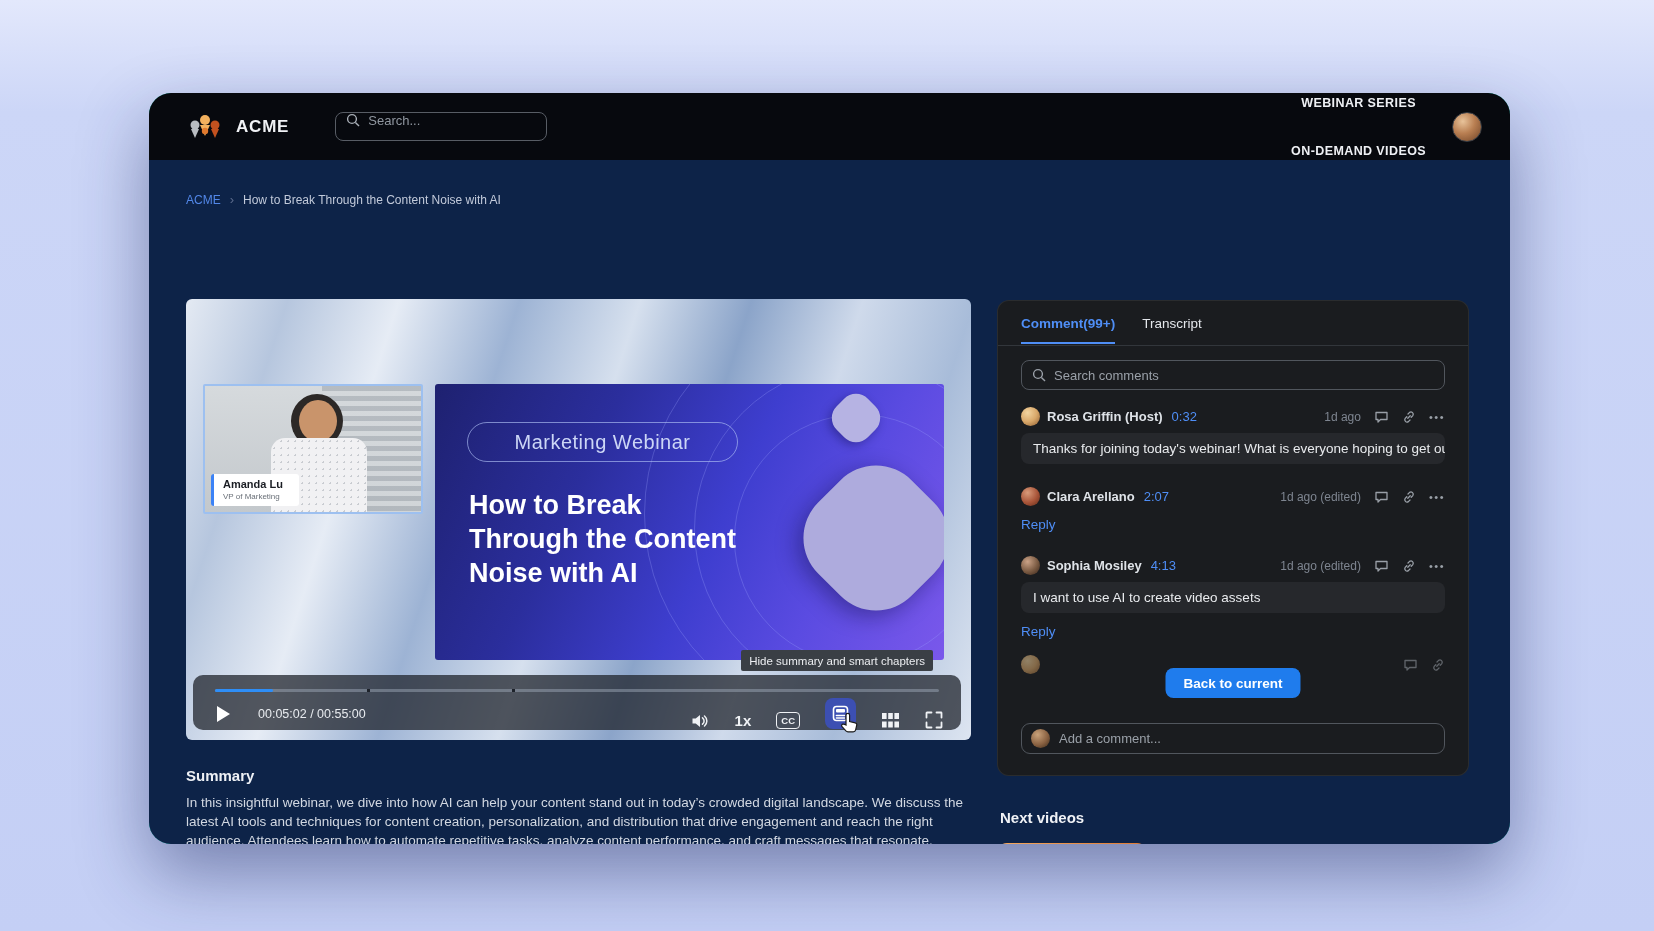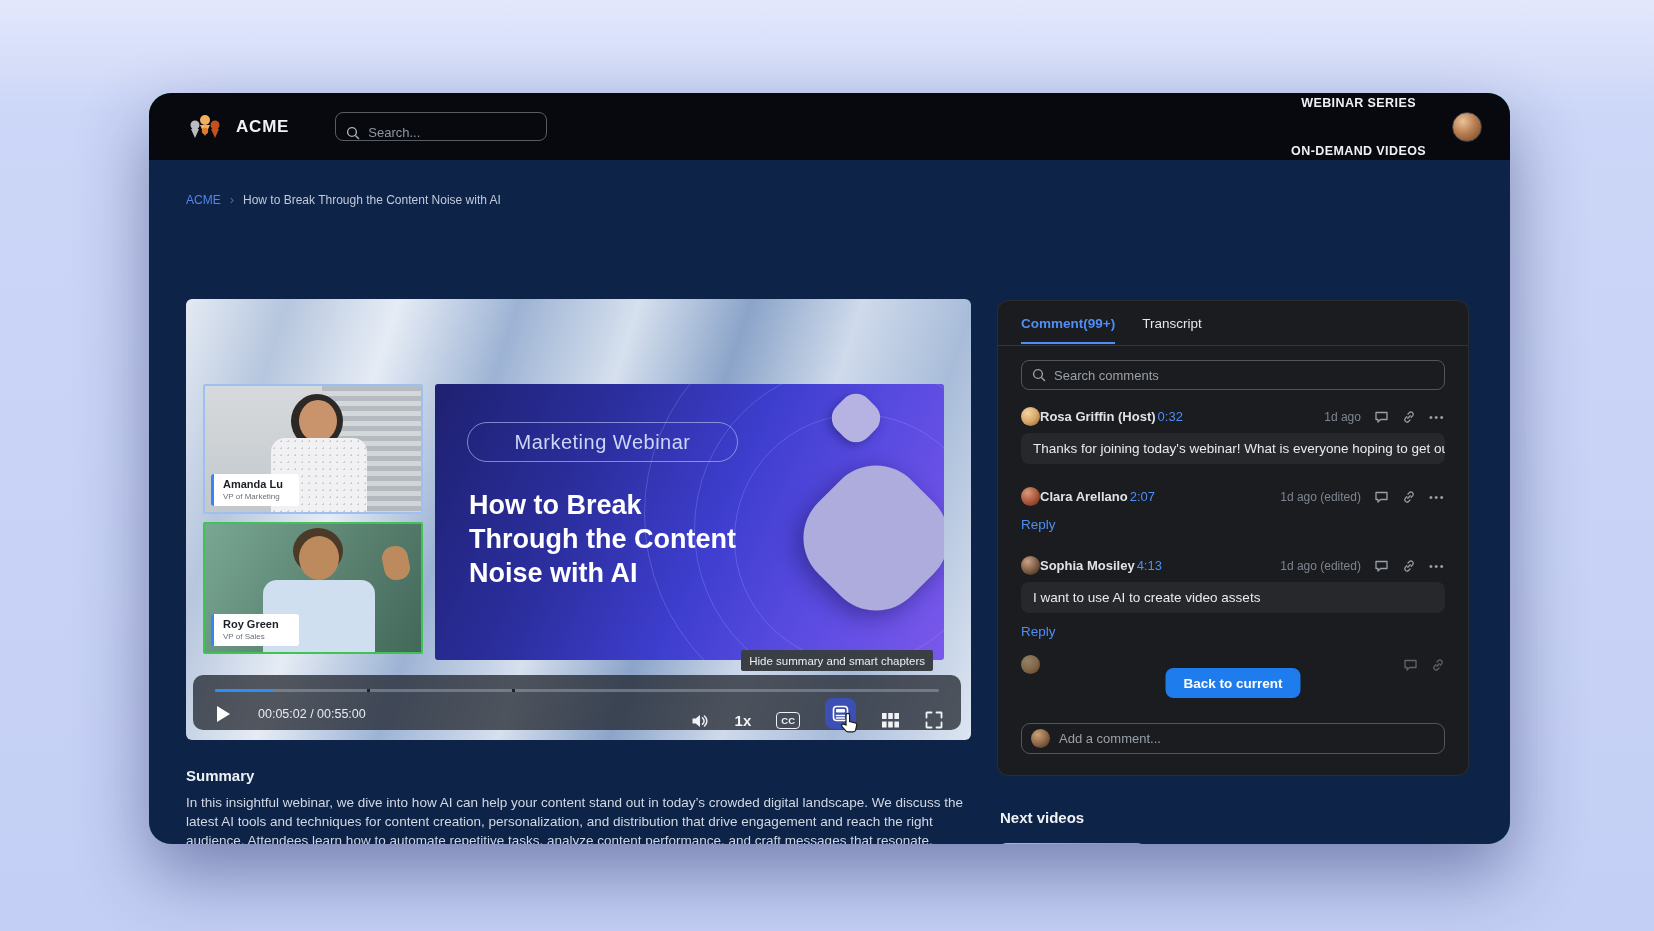--- a/index.html
+++ b/index.html
@@ -19,21 +19,21 @@
 
   
   .topnav {
     position:absolute; left:0; top:0; right:0; height:67px; background:#07090e;
     display:flex; align-items:center; padding:0 28px 0 36px;
   }
   .brand { display:flex; align-items:center; gap:9px; }
   .brand-text { color:#f0f2f5; font-size:17px; font-weight:700; letter-spacing:.8px; }
   .nav-search {
     margin-left:46px; width:212px; height:29px; border:1px solid #585d65;
-    border-radius:8px; display:flex; align-items:flex-end; gap:8px; padding:0 10px;
+    border-radius:8px; display:flex; align-items:flex-start; gap:8px; padding:0 10px;
   }
   .nav-search input {
     flex:1; background:transparent; border:none; outline:none;
     color:#cfd3da; font-size:13px; font-family:inherit;
   }
   .nav-search input::placeholder { color:#9097a0; }
   .nav-links { margin-left:auto; display:flex; align-items:center; gap:34px;flex-direction:column; }
   .nav-link { color:#eef0f4; font-size:12.5px; font-weight:700; letter-spacing:.4px; cursor:pointer; white-space:nowrap; }
   .nav-link.with-caret { display:flex; align-items:center; gap:7px; }
   .nav-avatar {
@@ -132,21 +132,21 @@
   .tab-active { color:#4f8ef6; border-bottom:2.5px solid #4f8ef6;font-weight:bold; }
   .tab-idle { color:#e4e7eb; }
   .tab-divider { position:absolute; left:0; right:0; top:44px; height:1px; background:#32363b; }
   .csearch {
     position:absolute; left:23px; right:23px; top:59px; height:30px;
     border:1px solid #51565d; border-radius:8px; display:flex; align-items:center; gap:8px; padding:0 10px;
   }
   .csearch input { flex:1; background:transparent; border:none; outline:none; color:#d5d9df; font-size:13px; font-family:inherit; }
   .csearch input::placeholder { color:#9aa0a8; }
   .clist { position:absolute; left:23px; right:23px; top:101px; bottom:66px; overflow:hidden; }
-  .crow-header { display:flex; align-items:center; }
+  .crow-header { display:flex; align-items:center; gap:7px; }
   .c-avatar { width:19px; height:19px; border-radius:50%; flex:none; }
   .av-rosa  { background:radial-gradient(circle at 35% 30%, #f2d4a0 0%, #d9a86a 50%, #8a5a2e 100%); }
   .av-clara { background:radial-gradient(circle at 35% 30%, #d89a7a 0%, #a85438 55%, #5e2a18 100%); }
   .av-sophia{ background:radial-gradient(circle at 35% 30%, #caa287 0%, #7a5a42 55%, #342218 100%); }
   .av-me    { background:radial-gradient(circle at 35% 30%, #c9a27a 0%, #8a6242 55%, #3a2a1a 100%); }
   .c-author { color:#dfe3e8; font-size:13px; font-weight:700; white-space:nowrap; }
   .c-time { color:#4f8ef6; font-size:13px; margin-left:2px; }
   .c-meta { margin-left:auto; display:flex; align-items:center; gap:13px; }
   .c-ago { color:#7e8590; font-size:12px; white-space:nowrap; }
   .c-ellipsis { color:#9aa0a8; font-size:11px; letter-spacing:1.5px; cursor:pointer; }
@@ -242,30 +242,20 @@
         <div class="blinds"></div>
         <div class="p-hair t1-hair"></div>
         <div class="p-head t1-head"></div>
         <div class="p-torso t1-torso"></div>
         <div class="name-badge">
           <div class="nb-name">Amanda Lu</div>
           <div class="nb-title">VP of Marketing</div>
         </div>
       </div>
 
-      <div class="tile tile-2">
-        <div class="p-hair t2-hair"></div>
-        <div class="p-head t2-head"></div>
-        <div class="p-torso t2-torso"></div>
-        <div class="t2-hand"></div>
-        <div class="name-badge">
-          <div class="nb-name">Roy Green</div>
-          <div class="nb-title">VP of Sales</div>
-        </div>
-      </div>
 
       <div class="slide">
         <div class="wave wave1"></div>
         <div class="wave wave2"></div>
         <div class="wave wave3"></div>
         <div class="clover clover-sm"></div>
         <div class="clover clover-lg"></div>
         <div class="slide-pill">Marketing Webinar</div>
         <div class="slide-title">
           <div>How to Break</div>

